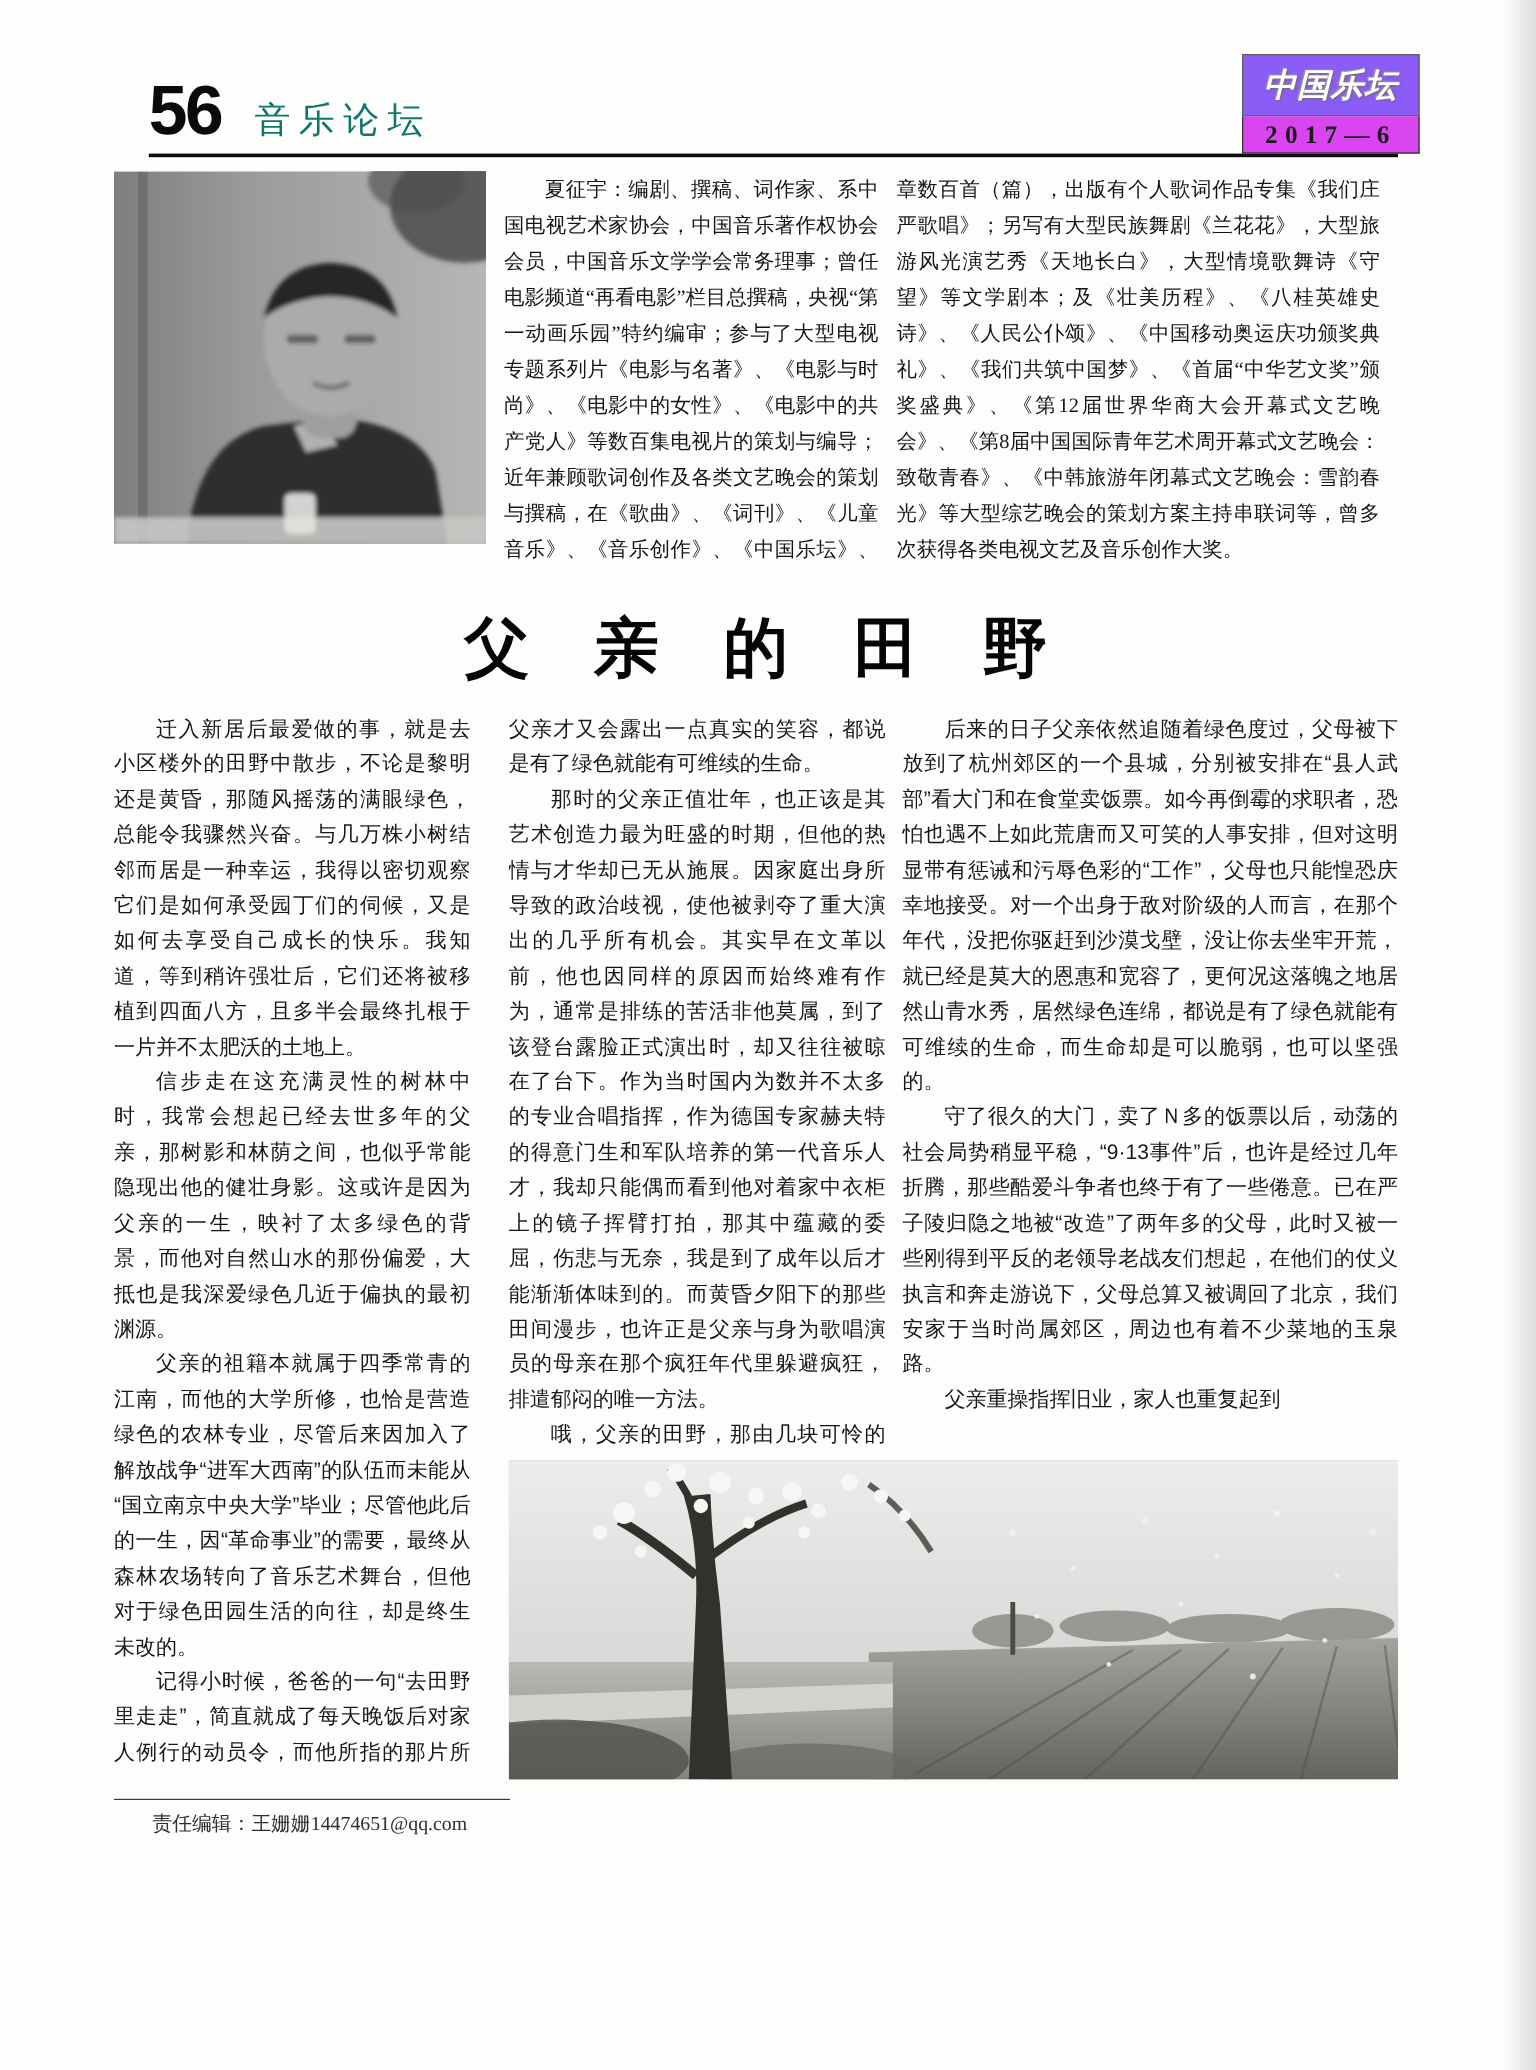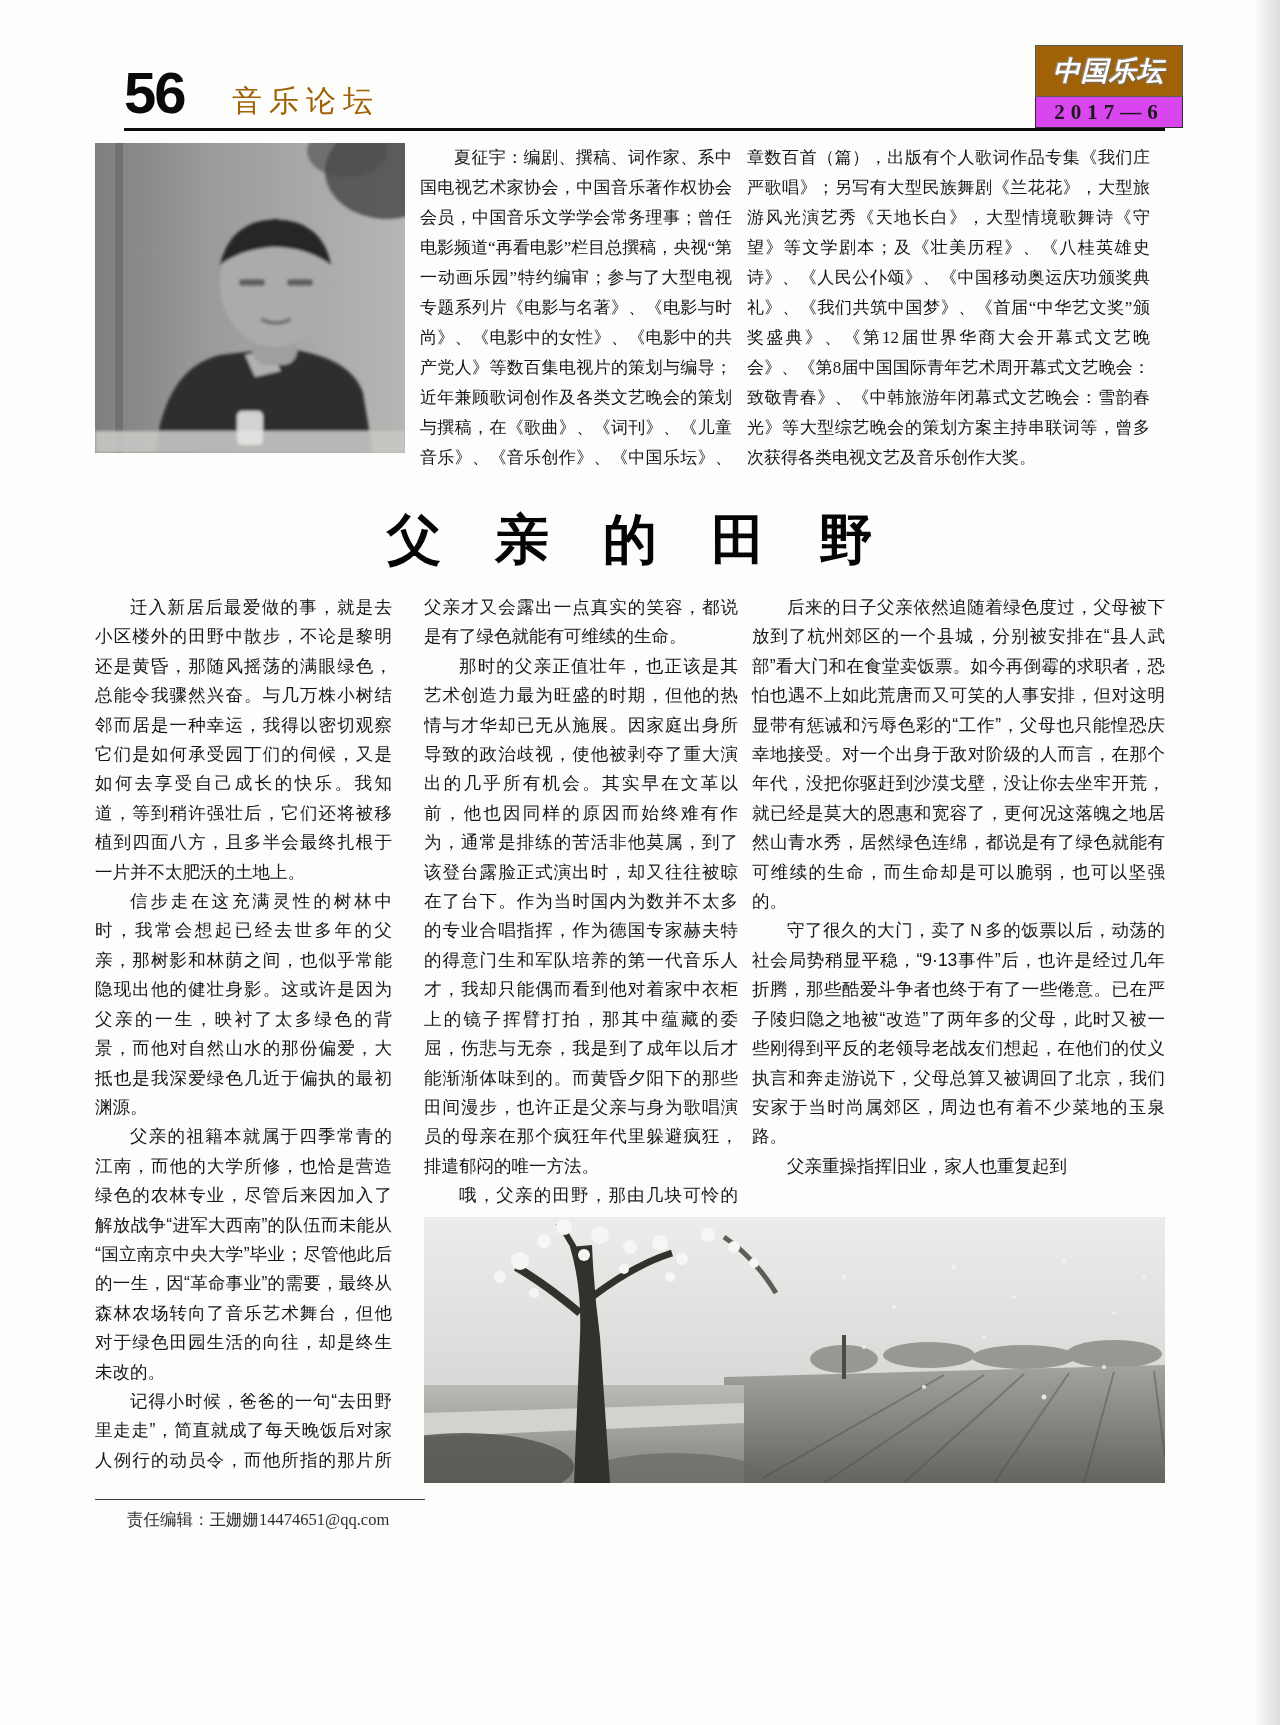--- a/index.html
+++ b/index.html
@@ -24,29 +24,29 @@
     position:relative;height:128px;
     border-bottom:3px solid #0d0d0d;
     margin-left:29px;
   }
   .pagenum{
     position:absolute;left:0;bottom:6px;
     font-size:58px;font-weight:bold;letter-spacing:-2px;
     color:#0a0a0a;line-height:1;
   }
   .section-name{
-    position:absolute;left:108px;bottom:12px;
-    font-family:"Liberation Serif", serif;
-    font-size:30px;letter-spacing:7px;color:#a16207;line-height:1;
+    position:absolute;left:88px;bottom:12px;
+    font-family:"Liberation Serif", serif;
+    font-size:30px;letter-spacing:7px;color:#0f766e;line-height:1;
   }
   .masthead{
     position:absolute;right:-18px;top:45px;width:148px;
   }
   .logo-box{
-    height:50px;background:#a16207;border:1px solid #5a5a5a;
+    height:50px;background:#8b5cf6;border:1px solid #5a5a5a;
     display:flex;align-items:center;justify-content:center;
     font-family:"Liberation Serif", serif;
     font-style:italic;font-weight:bold;font-size:27px;color:#ffffff;
     text-shadow:1px 1px 2px #6f6f6f,-1px -1px 1px #9a9a9a;
     letter-spacing:1px;
   }
   .issue-box{
     height:30px;background:#d946ef;border:1px solid #2e2e2e;border-top:none;
     display:flex;align-items:center;justify-content:center;
     font-family:"Liberation Serif", serif;

